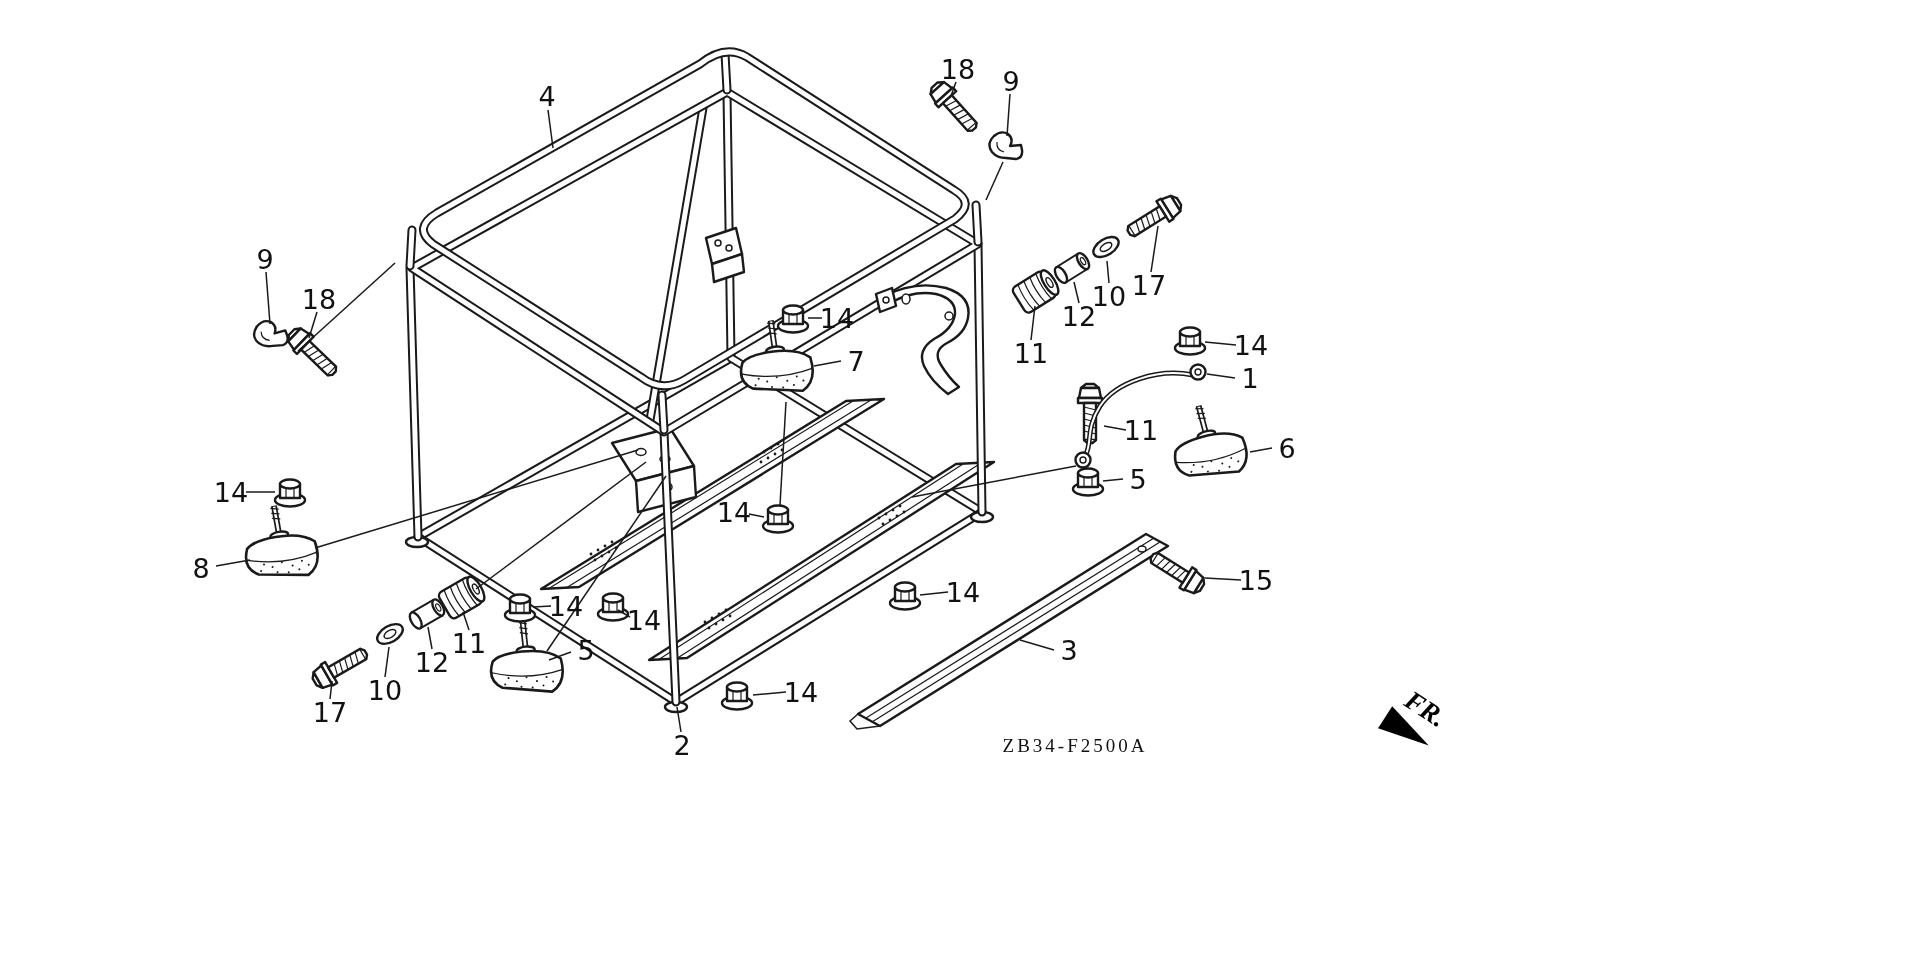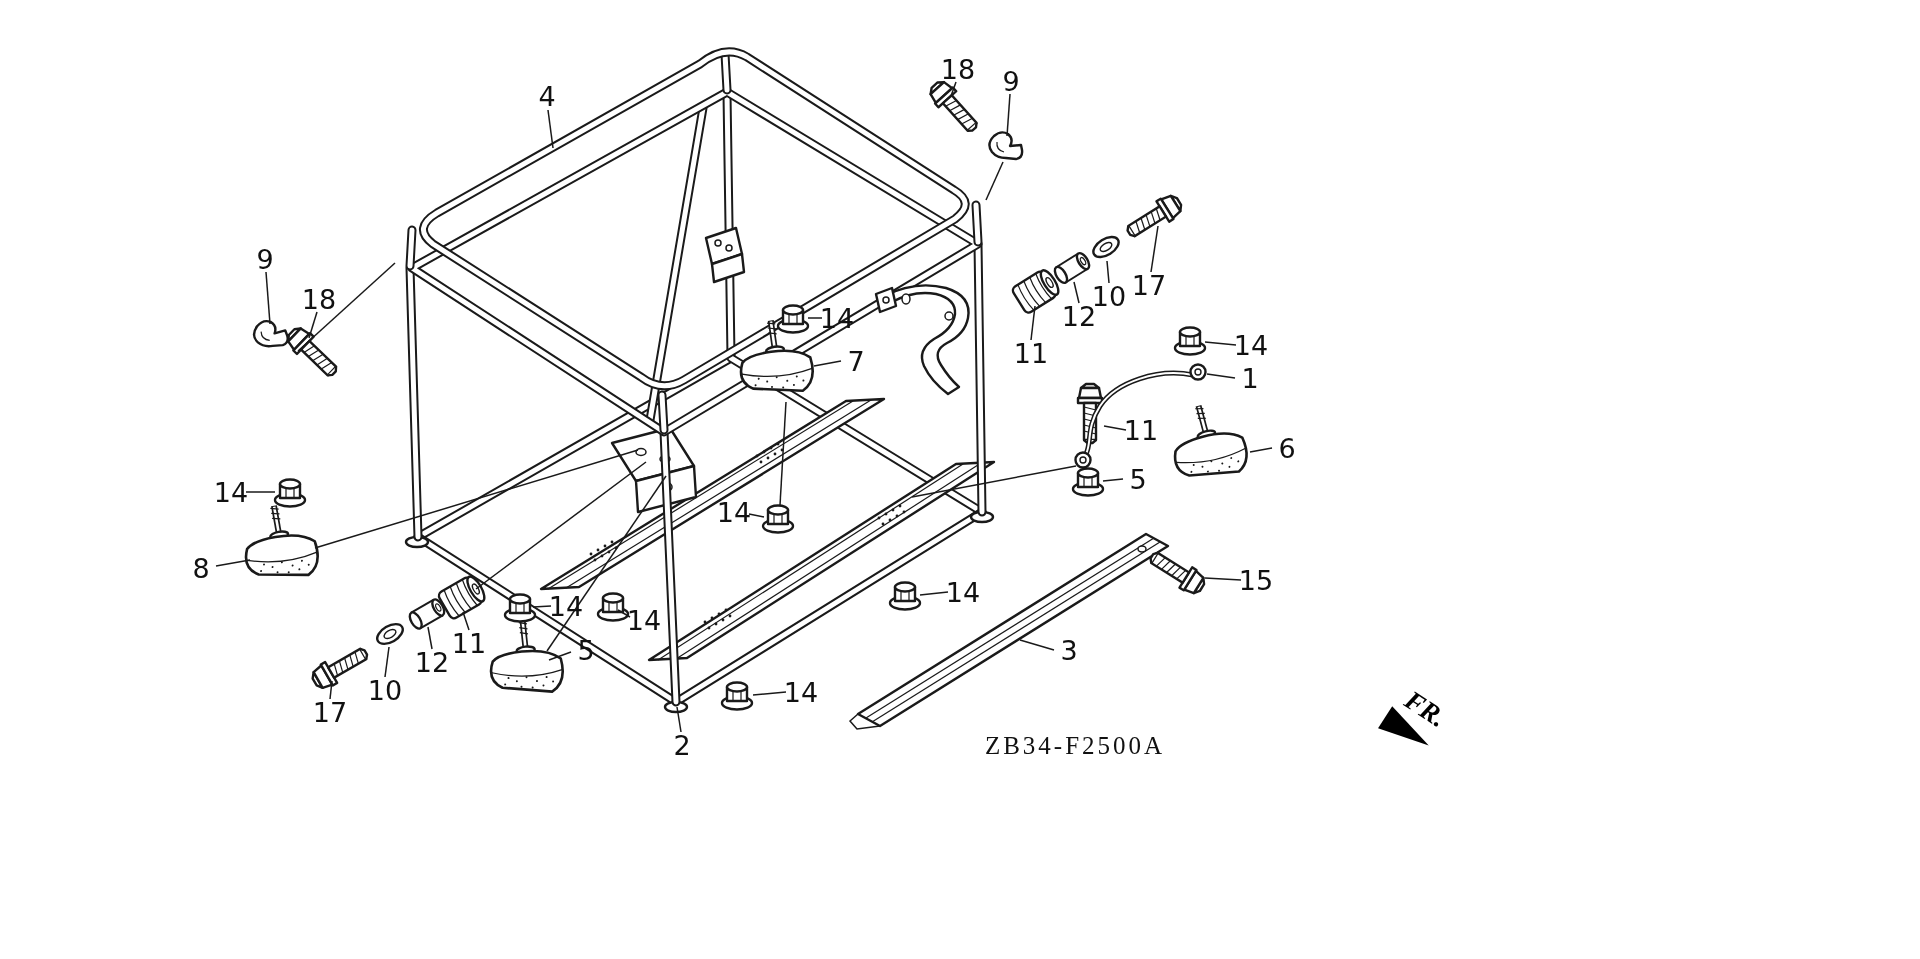--- a/index.html
+++ b/index.html
@@ -7,21 +7,21 @@
          font-family:"DejaVu Sans",sans-serif;}
   #art{position:absolute;left:0;top:0;}
   .to{fill:none;stroke:#1a1a1a;stroke-width:9;stroke-linecap:round;stroke-linejoin:round;}
   .ti{fill:none;stroke:#ffffff;stroke-width:5;stroke-linecap:round;stroke-linejoin:round;}
   .ln{fill:none;stroke:#1a1a1a;stroke-width:1.5;}
   .pt{fill:#ffffff;stroke:#1a1a1a;stroke-width:2.4;stroke-linejoin:round;}
   .th{stroke:#1a1a1a;stroke-width:1.2;fill:none;}
   .callout{position:absolute;transform:translate(-50%,-50%);font-size:27px;color:#111;
            font-family:"DejaVu Sans",sans-serif;white-space:nowrap;}
   .code{position:absolute;transform:translate(-50%,-50%);font-family:"Liberation Serif",serif;
-        font-size:25px;letter-spacing:3px;color:#111;text-align:right;}
+        font-size:19px;letter-spacing:3px;color:#111;text-align:right;}
   .fr{position:absolute;left:1408px;top:682px;display:flex;flex-direction:column;
       align-items:flex-start;transform:rotate(33deg);transform-origin:left top;}
   .fr .fr-text{font-family:"Liberation Serif",serif;font-style:italic;font-weight:bold;
       font-size:27px;color:#000;margin-left:8px;line-height:1;}
   .fr .fr-arrow{width:0;height:0;border-style:solid;border-width:13px 0 13px 52px;
       border-color:transparent transparent transparent #000;margin-top:2px;}
 </style>
 </head>
 <body>
 

